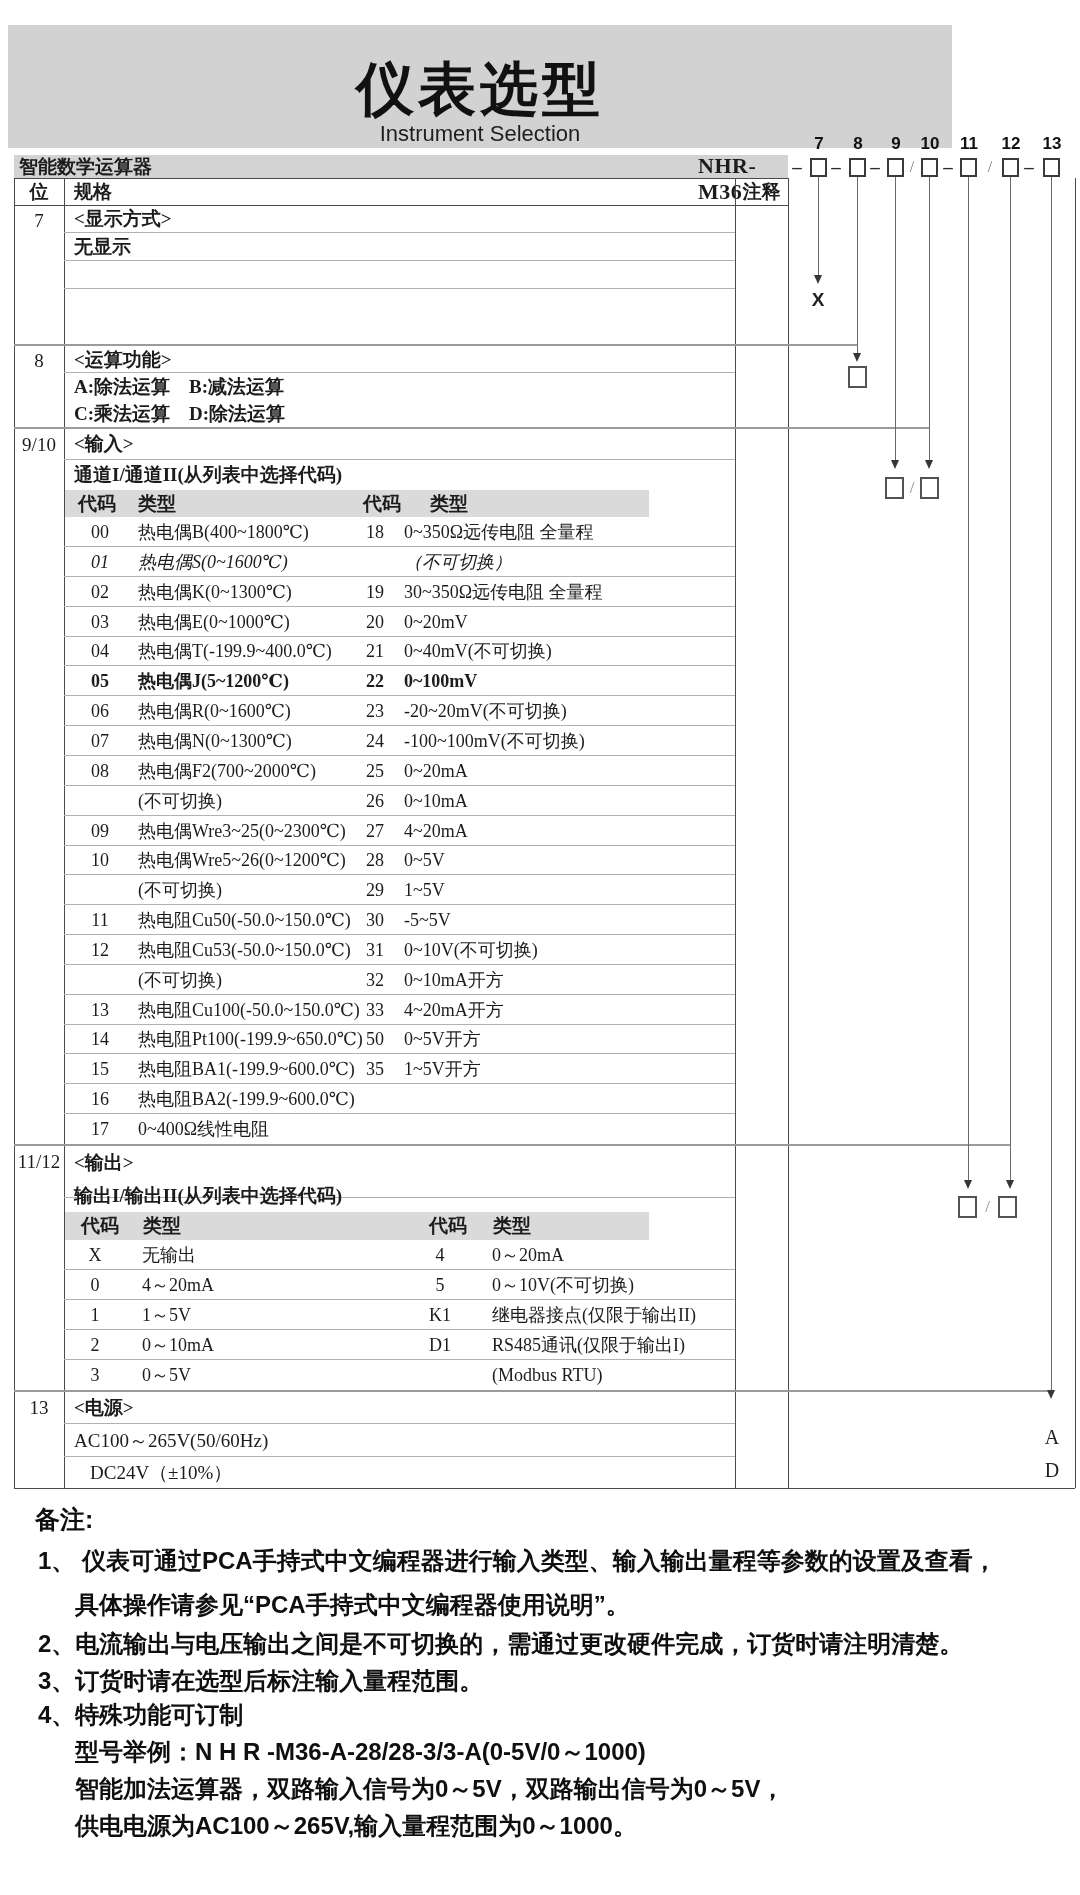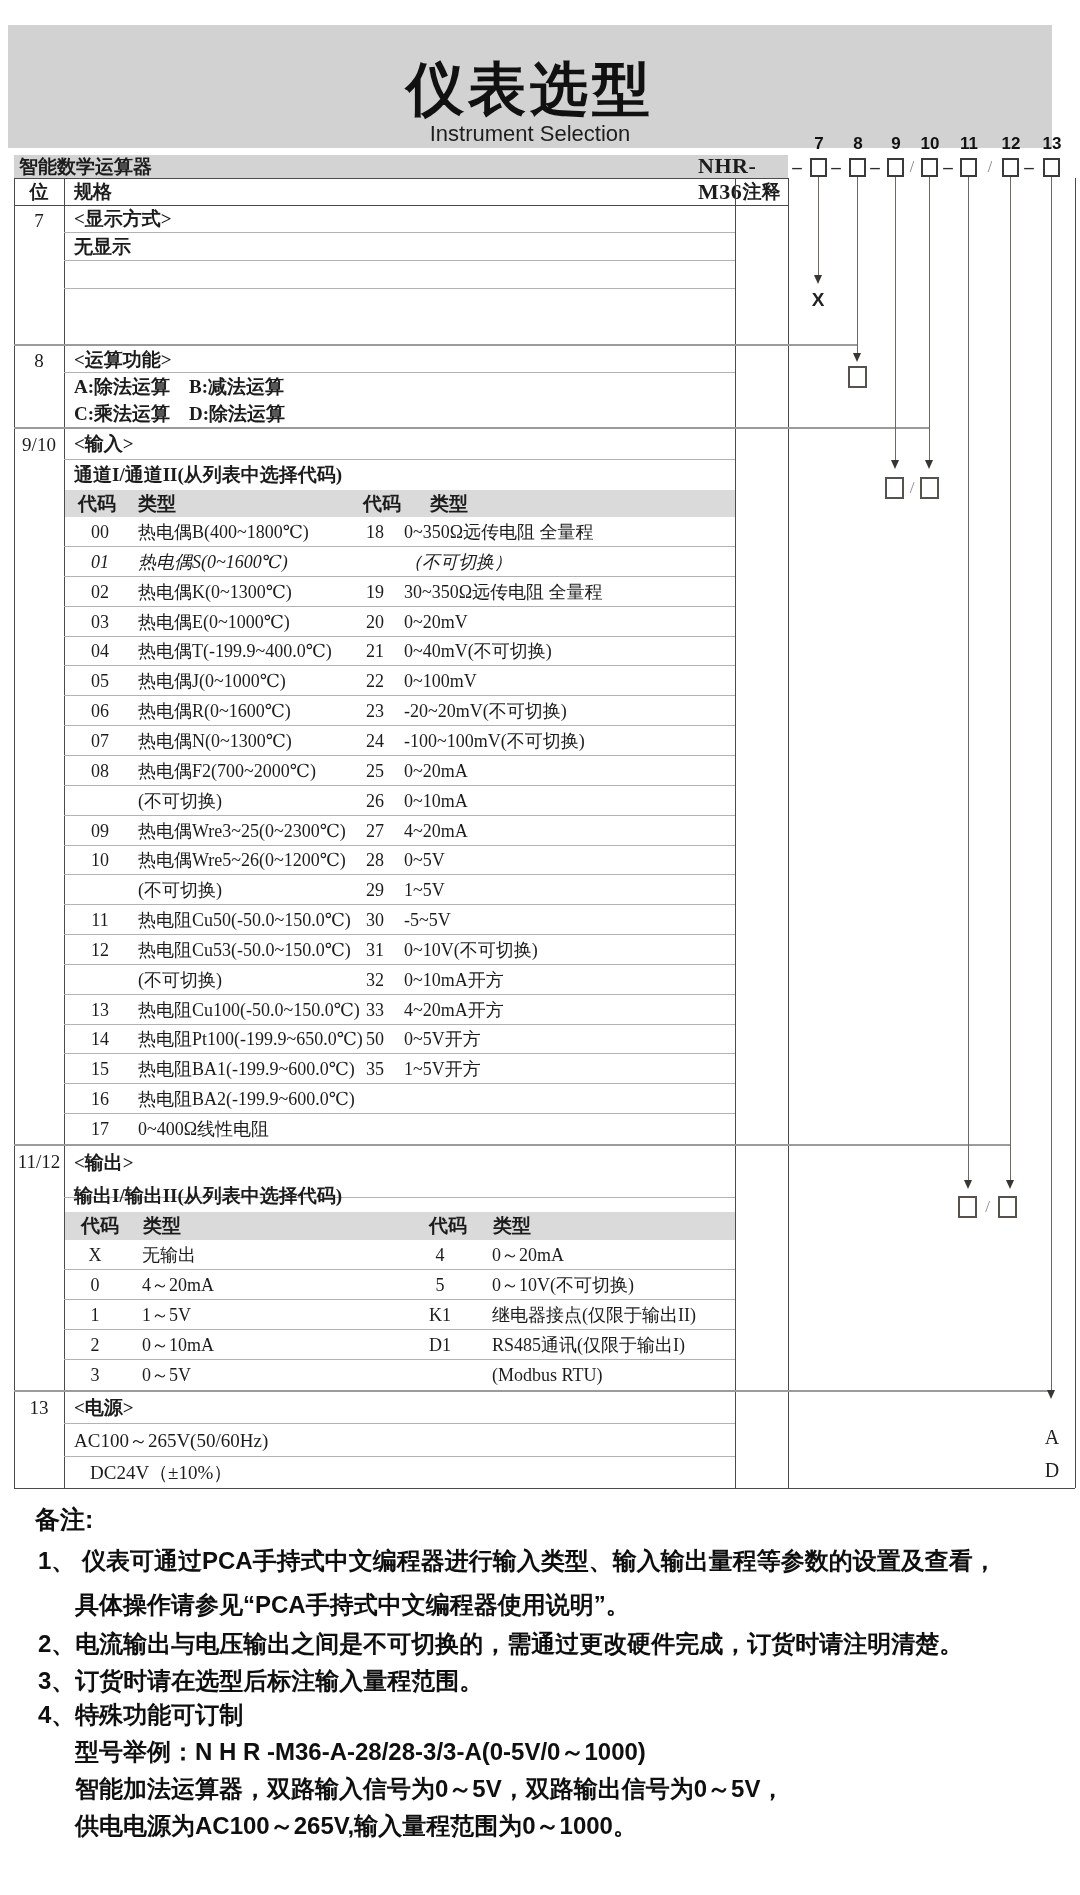--- a/index.html
+++ b/index.html
@@ -1,19 +1,19 @@
 <!DOCTYPE html>
 <html><head>
 <meta charset="utf-8">
 <style>
   html,body{margin:0;padding:0;background:#ffffff;}
   .page{position:relative;width:1080px;height:1895px;background:#fff;overflow:hidden;
         font-family:"Liberation Serif","DejaVu Serif",serif;color:#1c1c1c;}
   
-  .banner{position:absolute;left:8px;top:25px;width:1044px;height:123px;background:#d2d2d2;}
+  .banner{position:absolute;left:8px;top:25px;width:944px;height:123px;background:#d2d2d2;}
   .title-cn{position:absolute;left:0;top:26px;width:100%;text-align:center;
             font-family:"Liberation Sans","DejaVu Sans",sans-serif;
             font-size:58px;font-weight:bold;letter-spacing:4px;color:#111;}
   .title-en{position:absolute;left:0;top:96px;width:100%;text-align:center;
             font-family:"Liberation Sans","DejaVu Sans",sans-serif;font-size:22px;color:#1e1e1e;}
   
   .v{position:absolute;width:1px;background:#4a4a4a;}
   .h{position:absolute;height:1px;background:#4a4a4a;}
   .hsec{position:absolute;height:2px;background:#9b9b9b;}
   .vdrop{position:absolute;width:1px;background:#6e6862;}
@@ -27,21 +27,21 @@
   .pmodel{position:absolute;left:684px;top:-2px;height:26px;line-height:26px;font-size:22px;font-weight:600;letter-spacing:0.5px;}
   
   .colhead{position:absolute;top:178px;height:27px;line-height:27px;font-size:19px;font-weight:bold;}
   
   .posnum{position:absolute;left:14px;width:50px;text-align:center;height:30px;line-height:30px;font-size:19px;}
   
   .srow{position:absolute;left:64px;width:671px;box-sizing:border-box;padding-left:10px;
         font-size:19px;line-height:inherit;}
   .bld{font-weight:bold;}
   .lsep{border-bottom:1px solid #b2b2b2;}
-  .gband{position:absolute;left:65px;width:670px;height:27px;background:#dadadb;}
+  .gband{position:absolute;left:65px;width:584px;height:27px;background:#dadadb;}
   .gband span{position:absolute;top:0;height:27px;line-height:27px;font-size:19px;font-weight:bold;}
   
   .irow{position:absolute;left:64px;width:671px;height:30px;line-height:30px;font-size:18px;box-sizing:border-box;}
   .irow span{position:absolute;top:0;height:30px;line-height:30px;white-space:nowrap;}
   .c1{left:14px;width:44px;text-align:center;}
   .t1{left:74px;}
   .c2{left:289px;width:44px;text-align:center;}
   .t2{left:340px;}
   
   .orow{position:absolute;left:64px;width:671px;height:30px;line-height:30px;font-size:18px;box-sizing:border-box;}
@@ -150,23 +150,23 @@
       <span class="t1">热电偶E(0~1000℃)</span>
       <span class="c2">20</span>
       <span class="t2">0~20mV</span>
     </div>
   <div class="irow lsep" style="top:636px;">
       <span class="c1">04</span>
       <span class="t1">热电偶T(-199.9~400.0℃)</span>
       <span class="c2">21</span>
       <span class="t2">0~40mV(不可切换)</span>
     </div>
-  <div class="irow lsep" style="top:666px;">
+  <div class="irow lsep" style="top:666px;font-weight:bold;">
       <span class="c1">05</span>
-      <span class="t1">热电偶J(0~1000℃)</span>
+      <span class="t1">热电偶J(5~1200℃)</span>
       <span class="c2">22</span>
       <span class="t2">0~100mV</span>
     </div>
   <div class="irow lsep" style="top:696px;">
       <span class="c1">06</span>
       <span class="t1">热电偶R(0~1600℃)</span>
       <span class="c2">23</span>
       <span class="t2">-20~20mV(不可切换)</span>
     </div>
   <div class="irow lsep" style="top:726px;">

